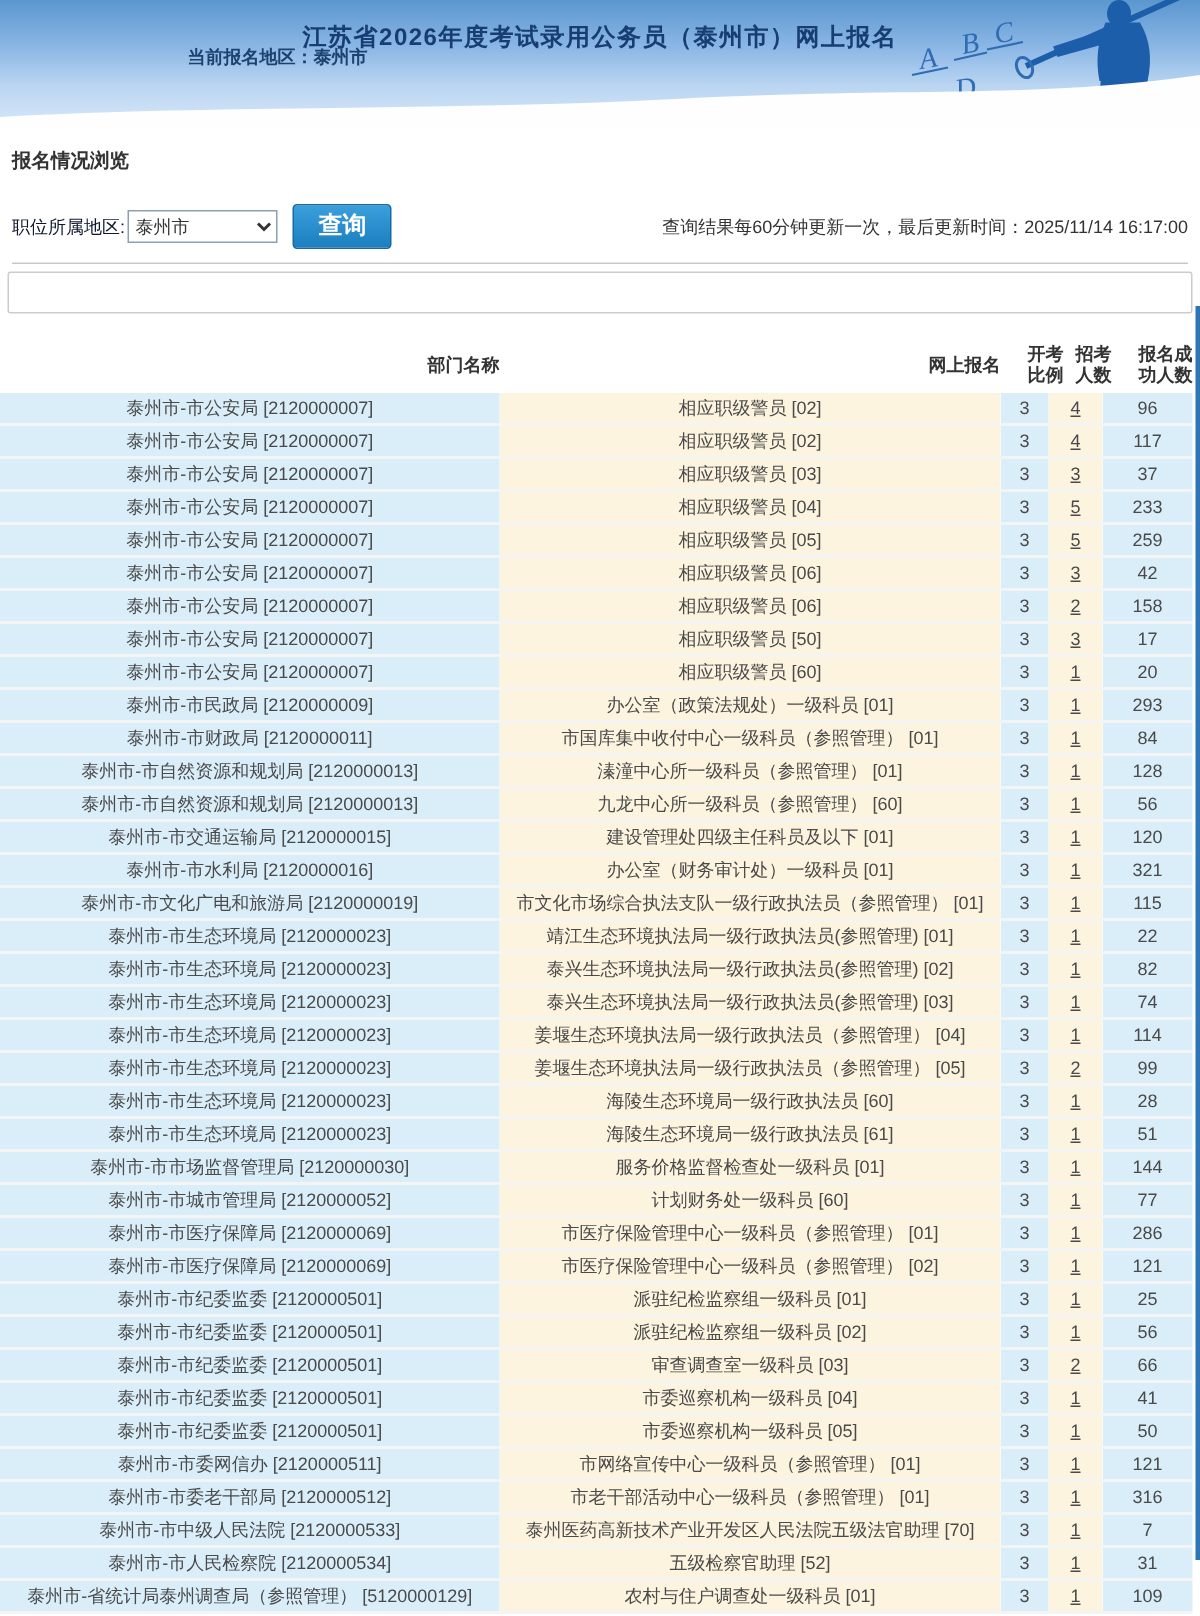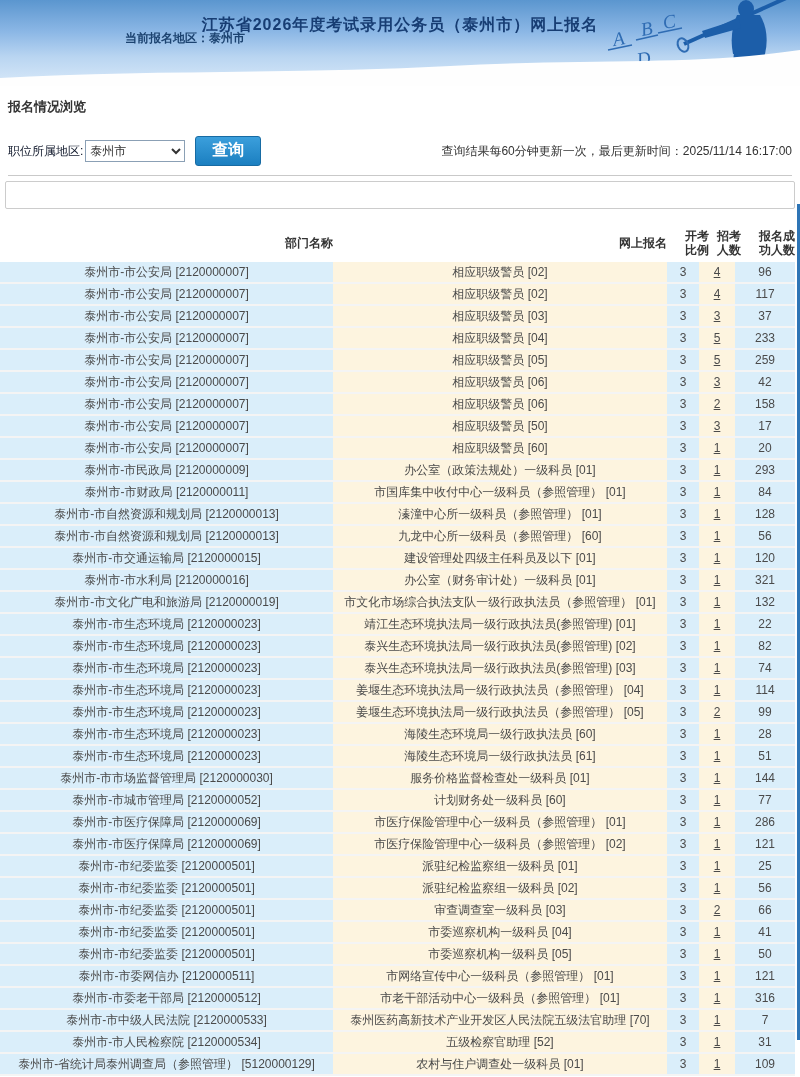--- a/index.html
+++ b/index.html
@@ -293,21 +293,21 @@
         <td class="c1 w1">办公室（财务审计处）一级科员 [01]</td>
         <td class="c2 w2">3</td>
         <td class="c3 w3">1</td>
         <td class="c4 w4">321</td>
       </tr>
       <tr>
         <td class="c0 w0">泰州市-市文化广电和旅游局 [2120000019]</td>
         <td class="c1 w1">市文化市场综合执法支队一级行政执法员（参照管理） [01]</td>
         <td class="c2 w2">3</td>
         <td class="c3 w3">1</td>
-        <td class="c4 w4">132</td>
+        <td class="c4 w4">115</td>
       </tr>
       <tr>
         <td class="c0 w0">泰州市-市生态环境局 [2120000023]</td>
         <td class="c1 w1">靖江生态环境执法局一级行政执法员(参照管理) [01]</td>
         <td class="c2 w2">3</td>
         <td class="c3 w3">1</td>
         <td class="c4 w4">22</td>
       </tr>
       <tr>
         <td class="c0 w0">泰州市-市生态环境局 [2120000023]</td>

